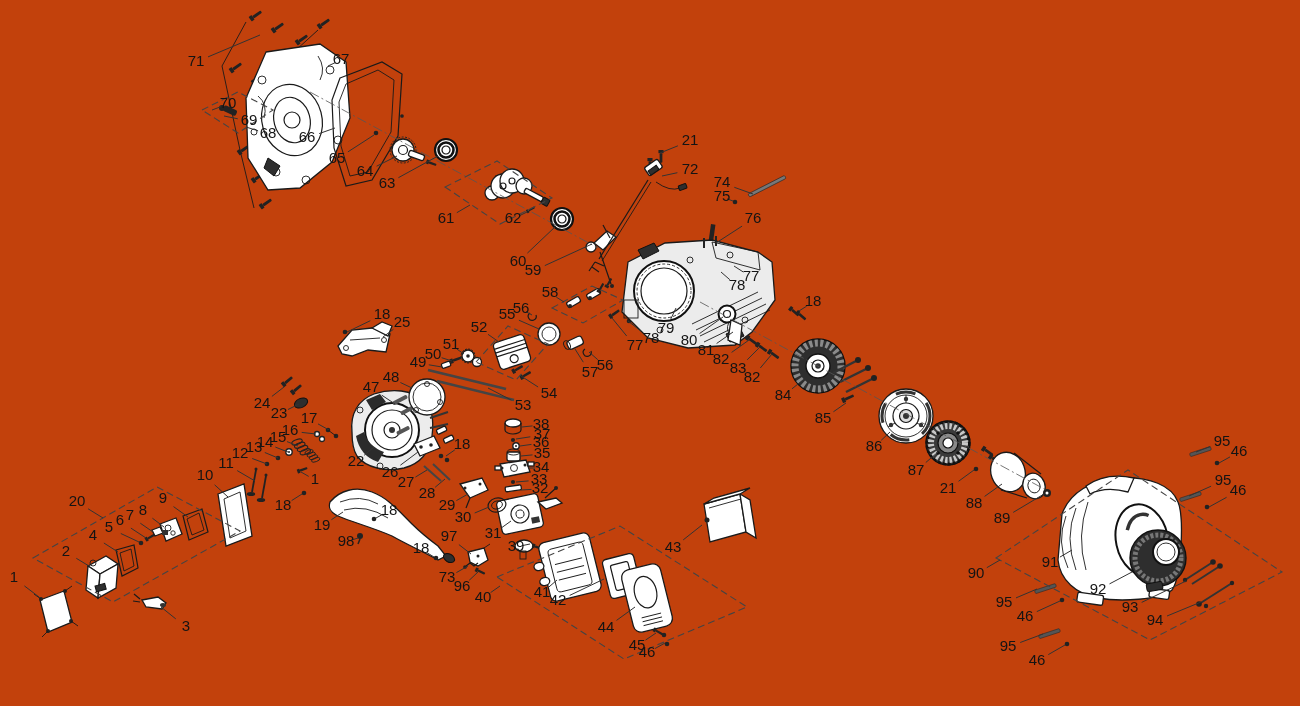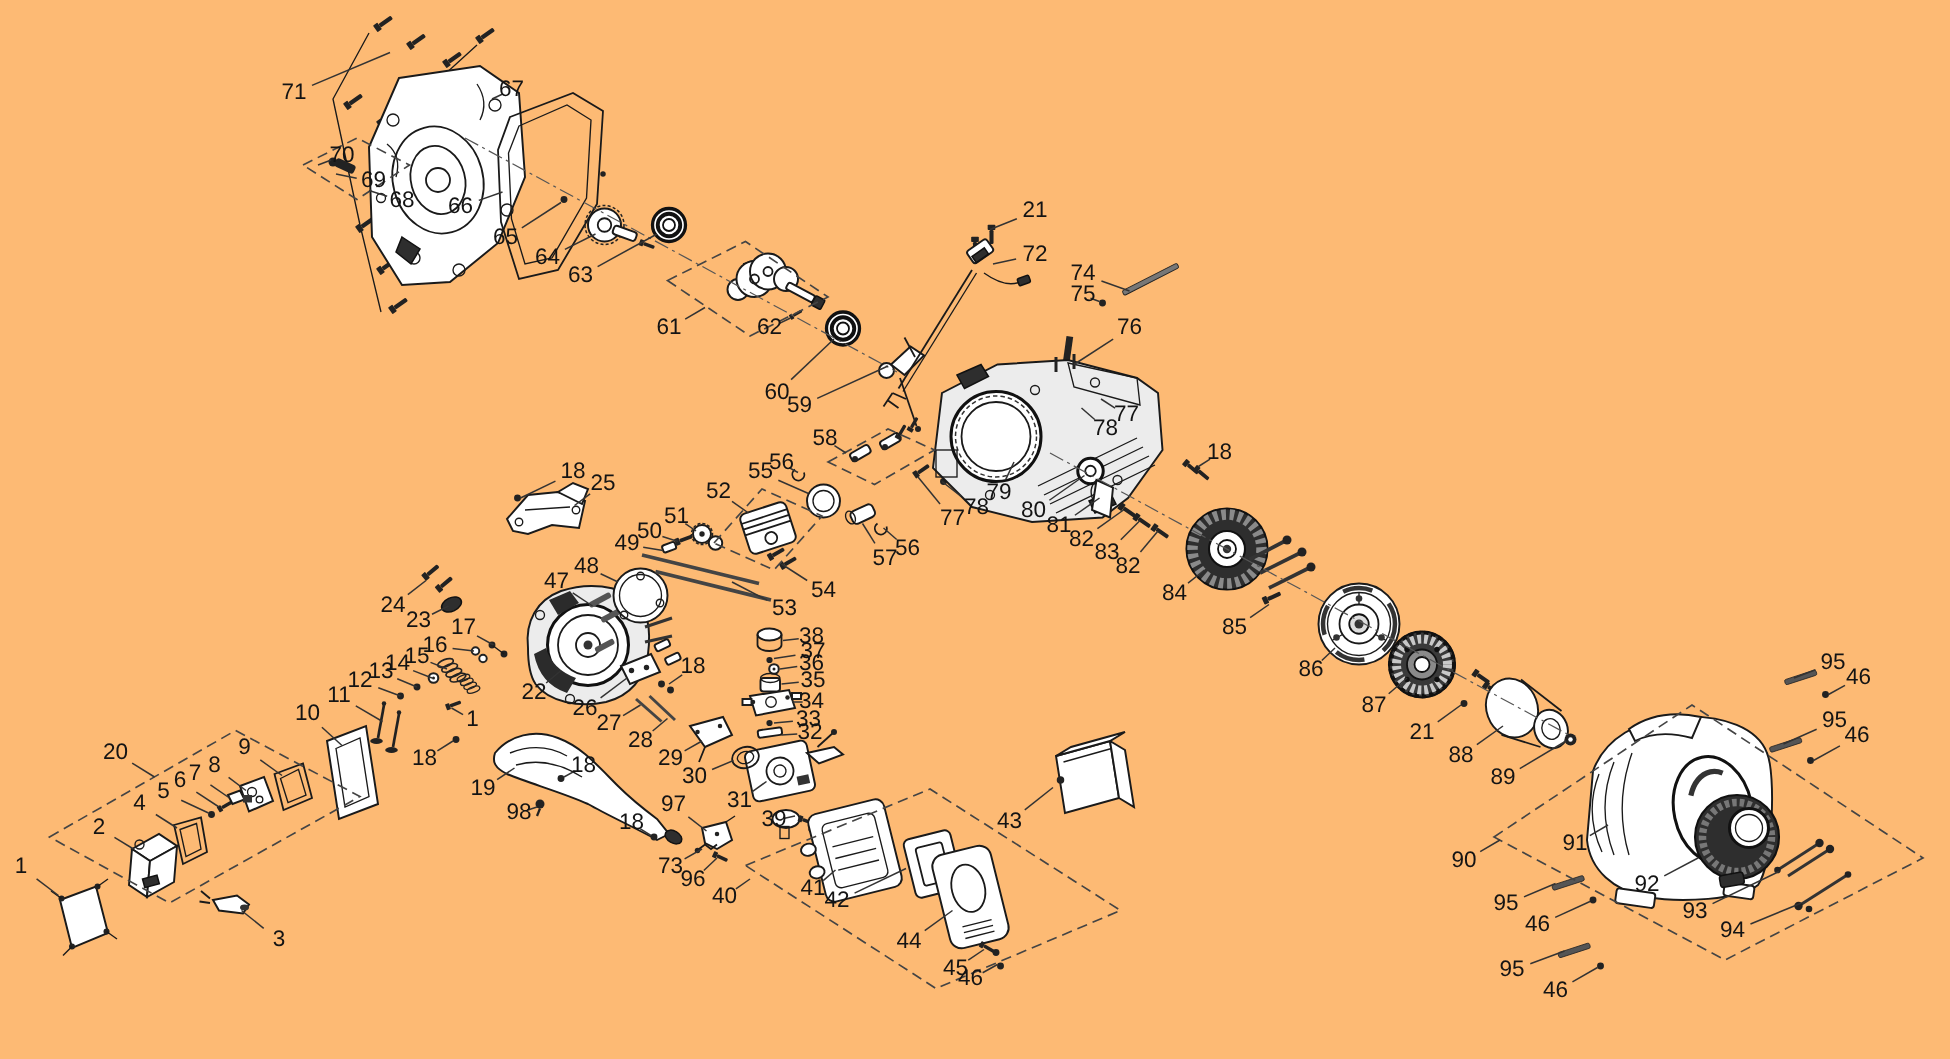--- a/index.html
+++ b/index.html
@@ -1,16 +1,16 @@
 <!DOCTYPE html>
 <html><head>
 <meta charset="utf-8">
 <style>
   html,body{margin:0;padding:0;background:#fff;}
-  #stage{position:relative;width:1300px;height:706px;background:#fdba74;overflow:hidden;
+  #stage{position:relative;width:1300px;height:706px;background:#c2410c;overflow:hidden;
          font-family:"Liberation Sans",sans-serif;}
   svg{display:block}
   .ln{fill:none;stroke:#1a1a1a;stroke-width:1.2}
   .fw{fill:#ffffff;stroke:#1a1a1a;stroke-width:1.3}
   .fe{fill:#ececec;stroke:#1a1a1a;stroke-width:1.3}
   .fd{fill:#2e2e2e;stroke:#111;stroke-width:1}
   .fg{fill:#555;stroke:none}
   .thin{stroke-width:0.9}
   text.lbl{font:15px "Liberation Sans",sans-serif;fill:#141414}
   .leader{stroke:#333;stroke-width:1;fill:none}

